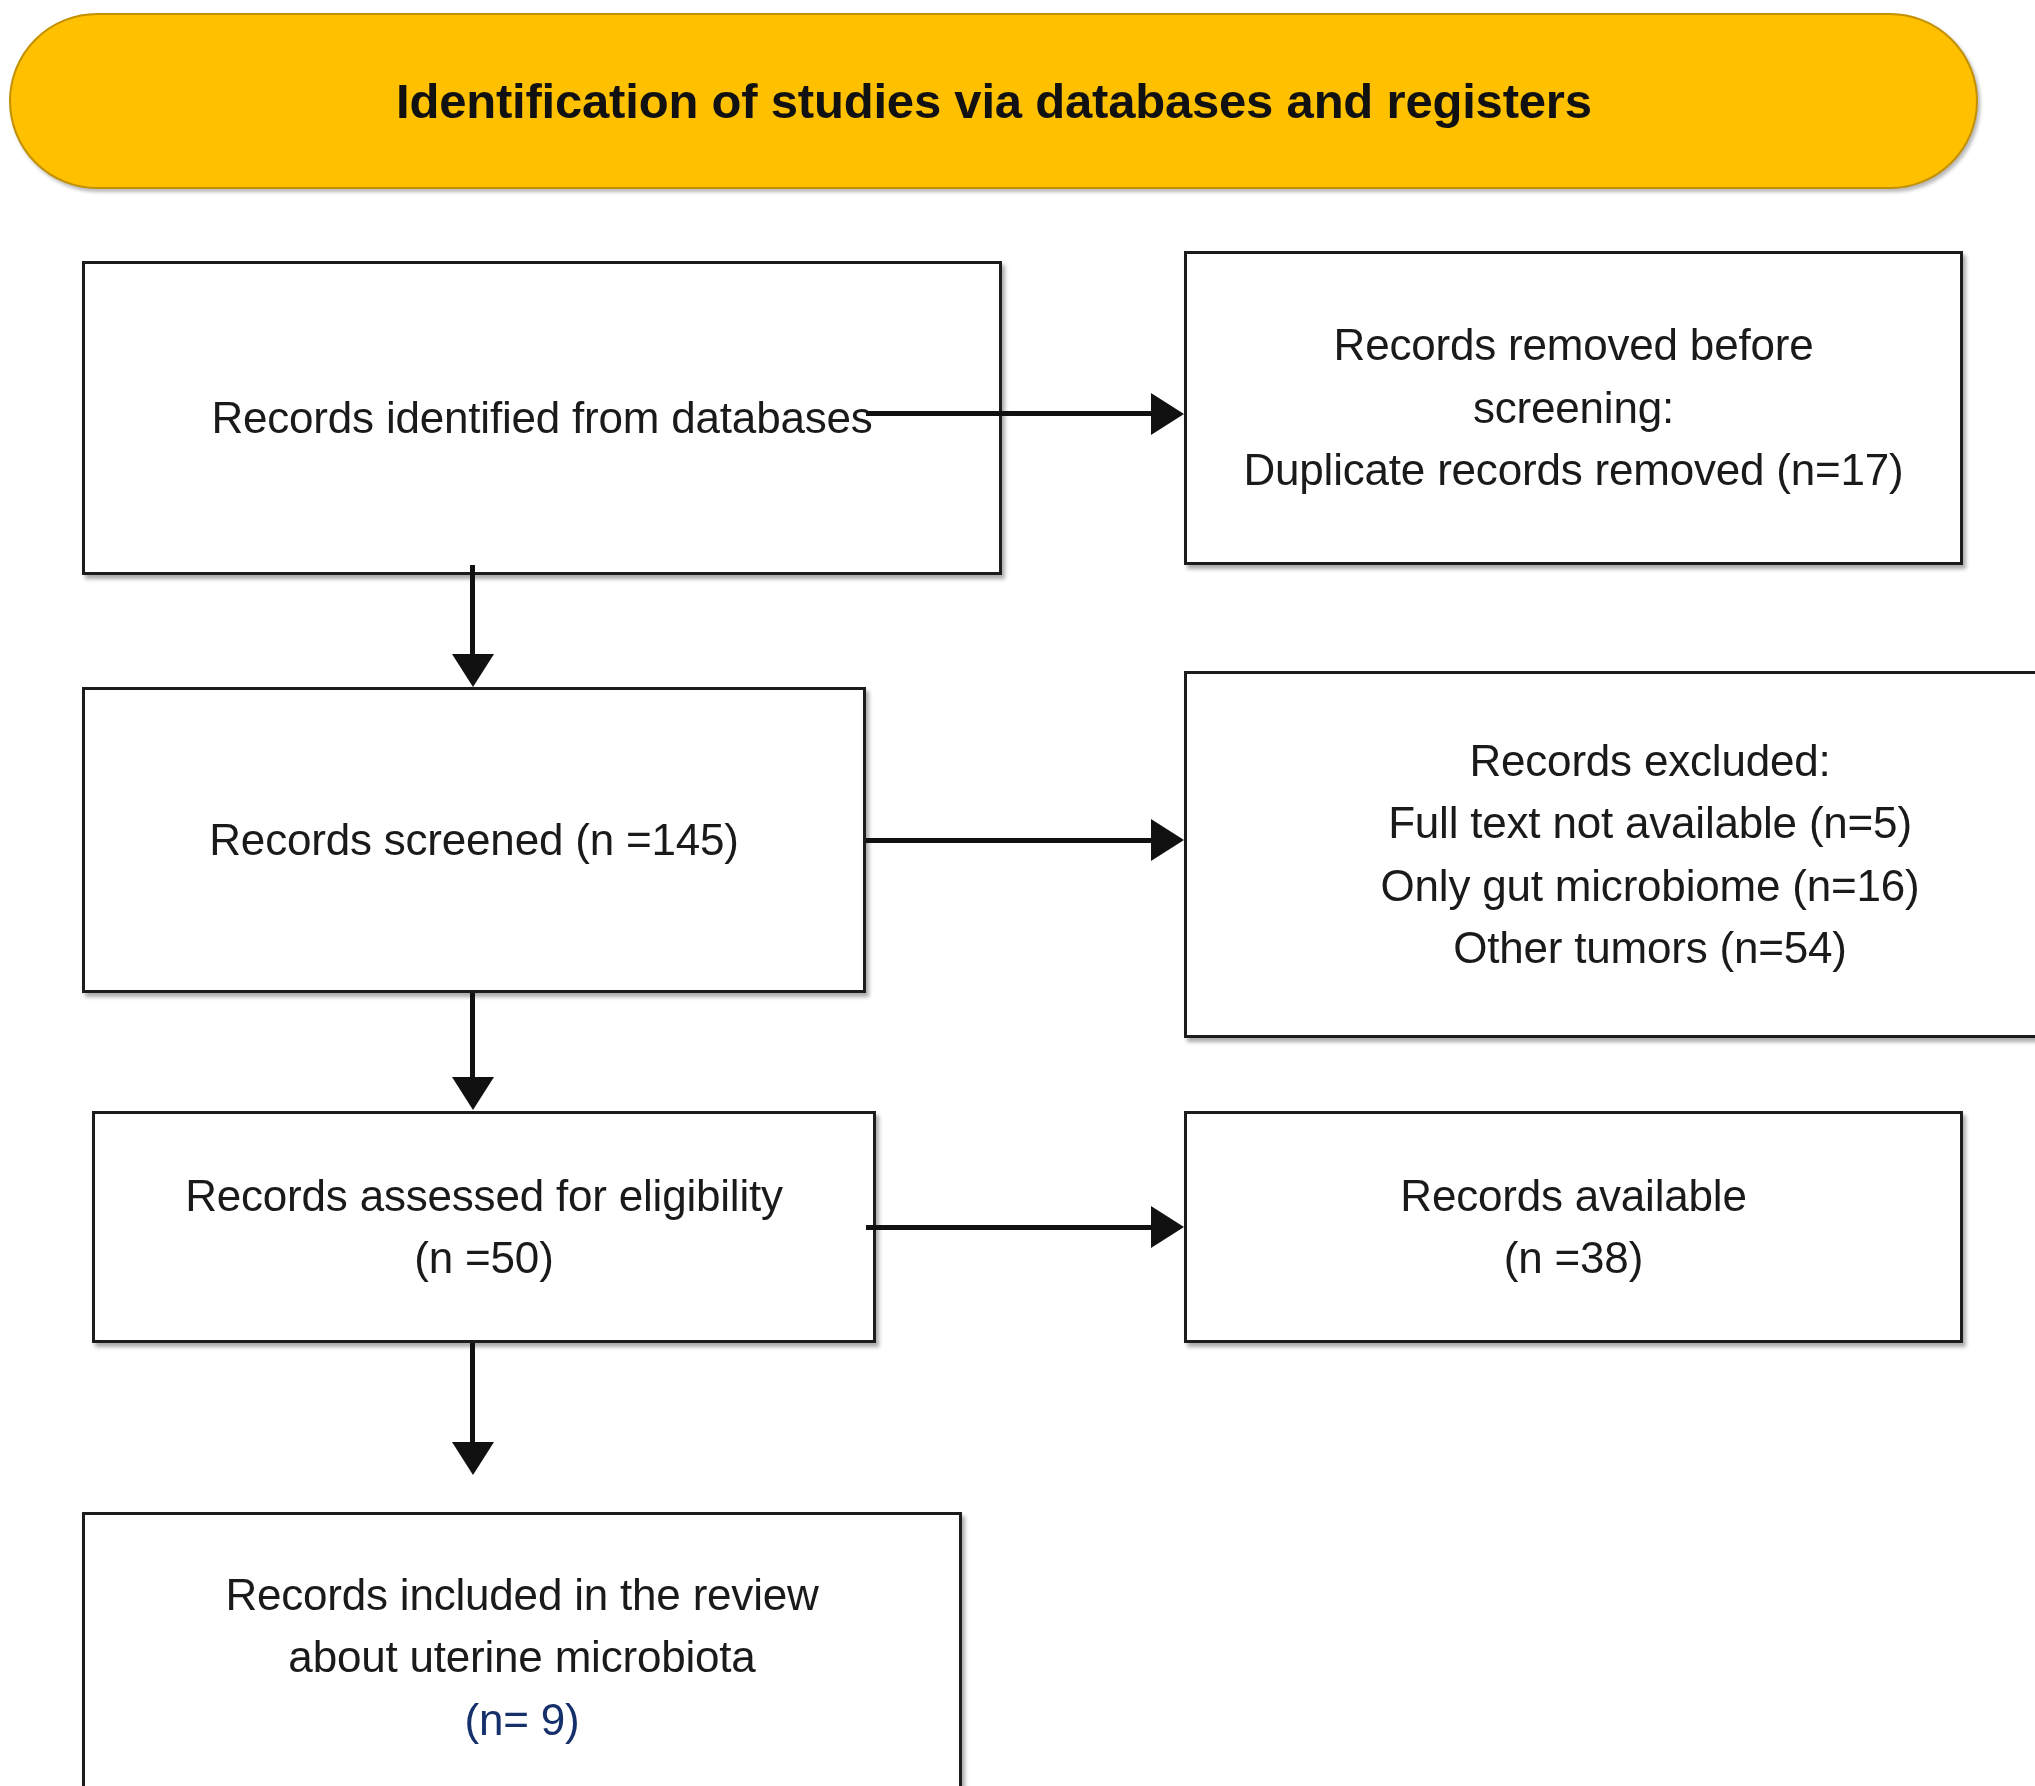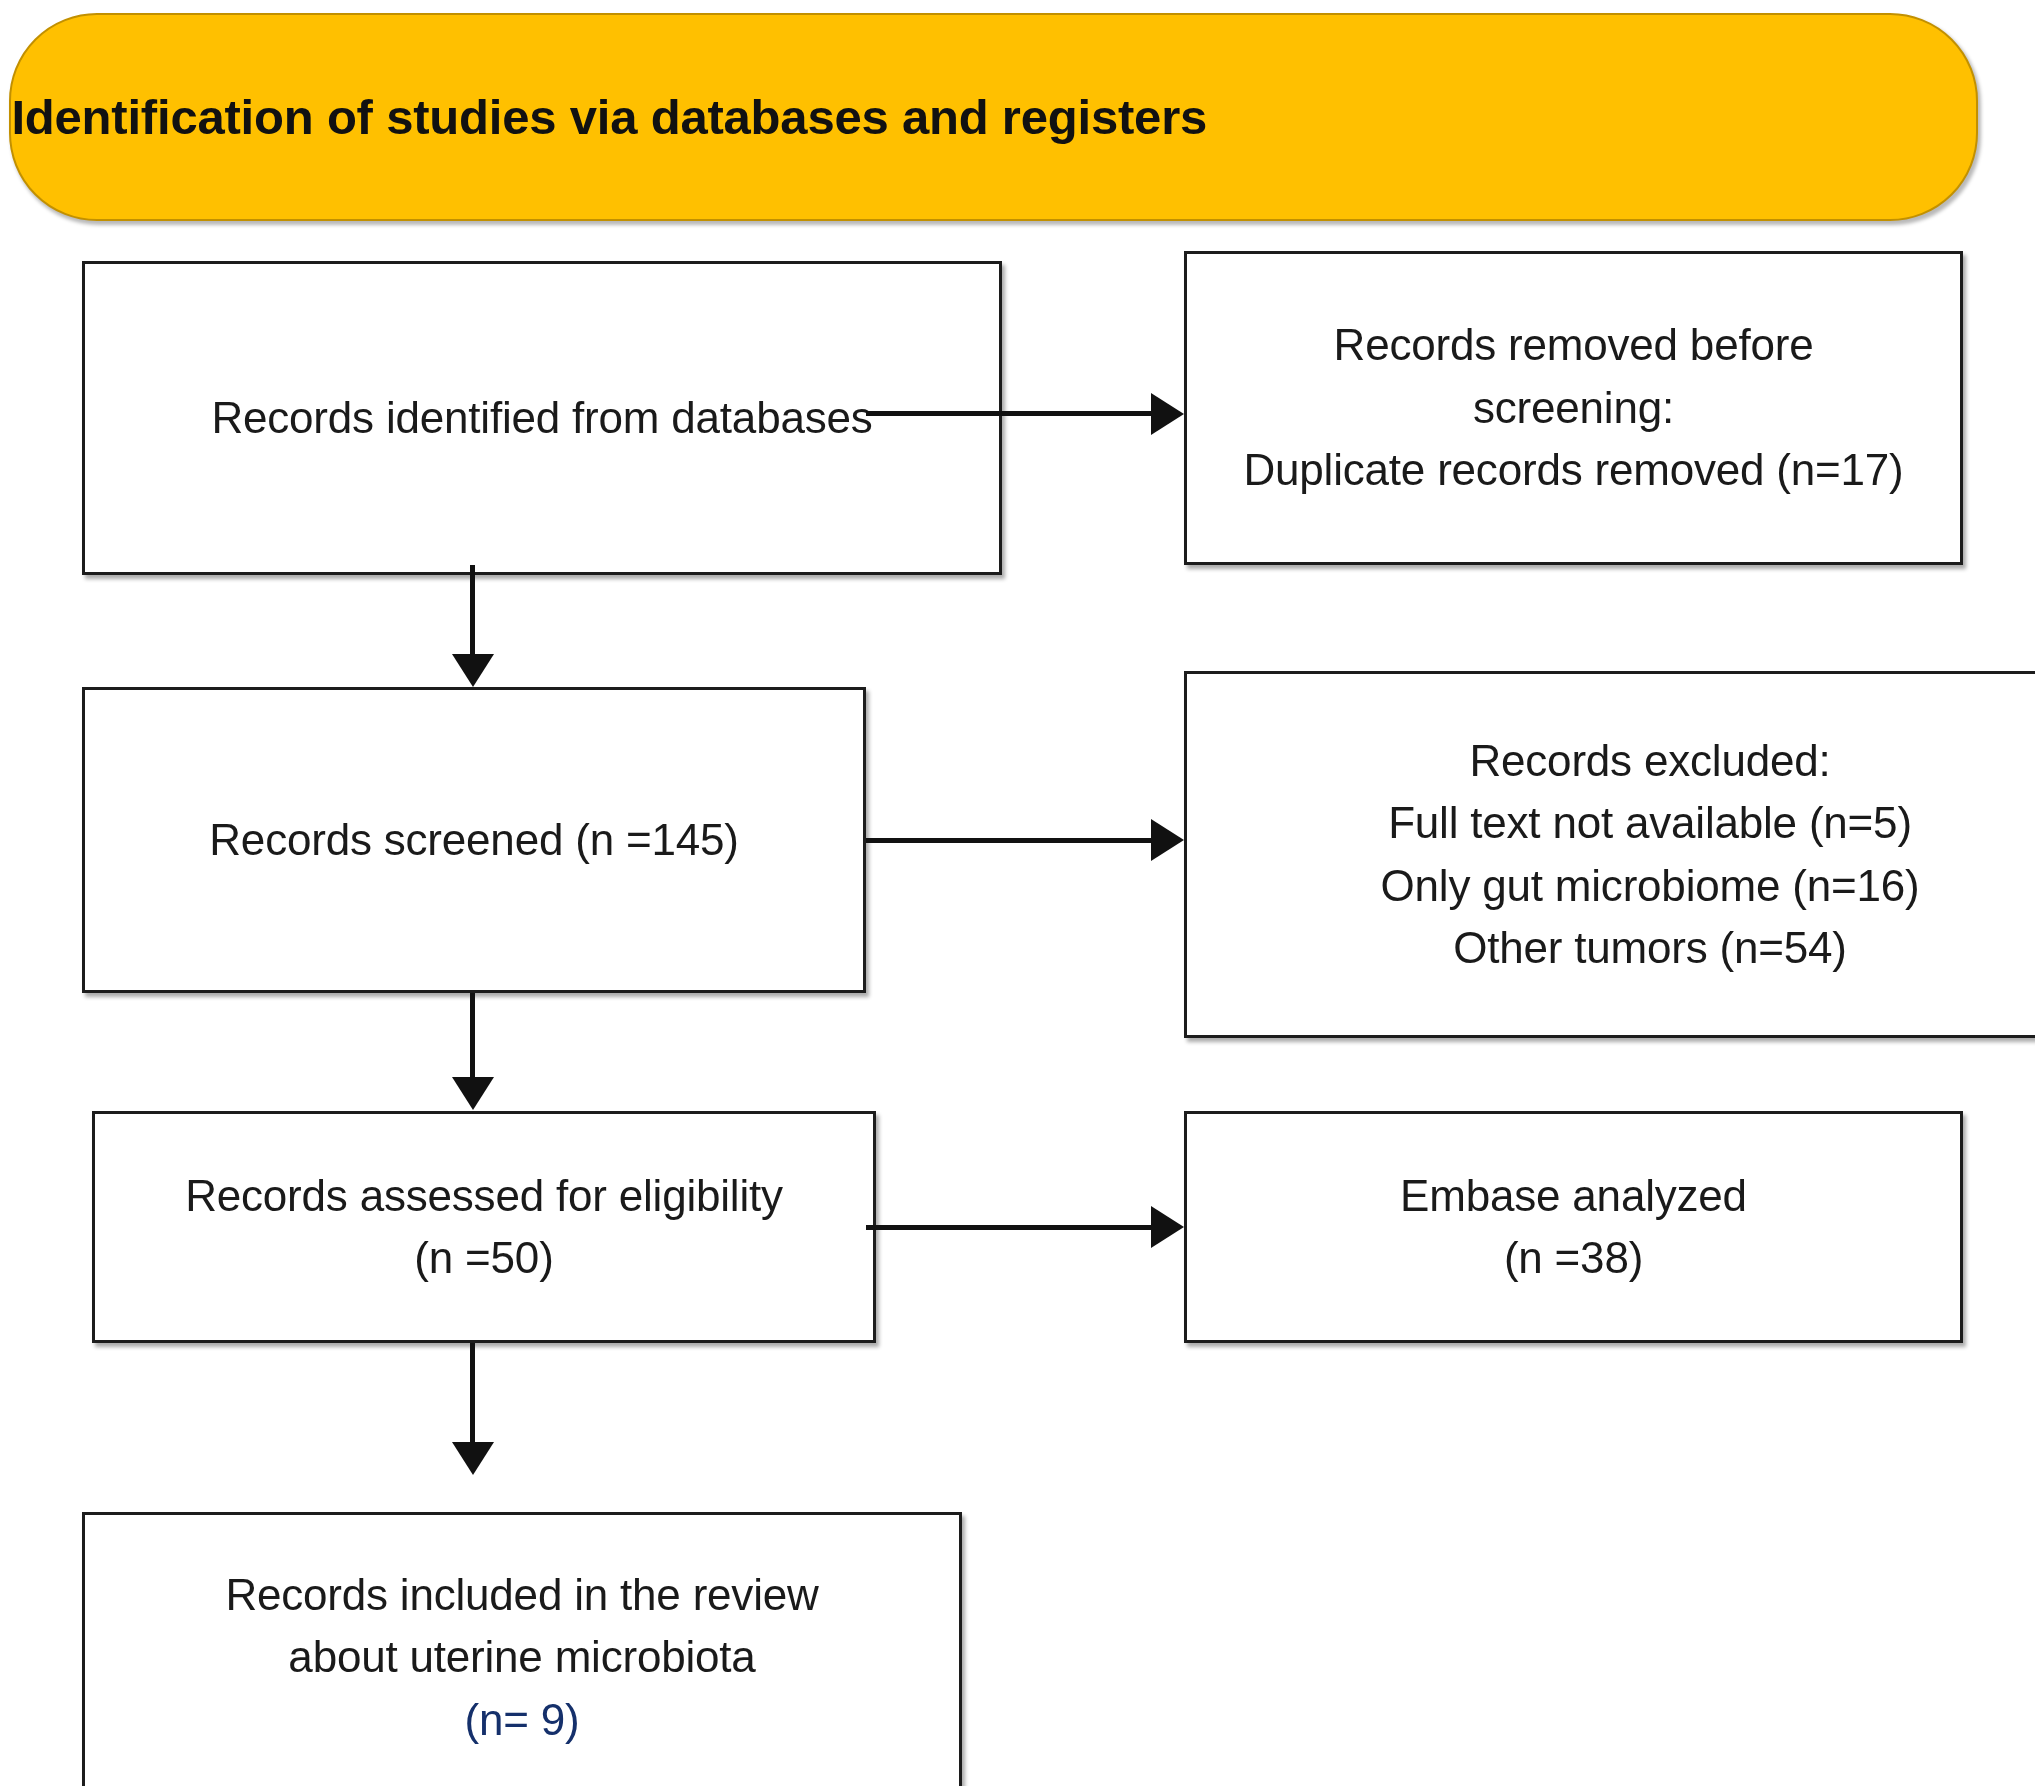--- a/index.html
+++ b/index.html
@@ -12,26 +12,26 @@
     font-family: "Liberation Sans", sans-serif;
     -webkit-font-smoothing: antialiased;
   }
 
   #canvas { position: absolute; left: 0; top: 0; width: 2035px; height: 1786px; }
 
   
   .banner {
     position: absolute;
     left: 9.4px; top: 12.6px;
-    width: 1969px; height: 208px;
+    width: 1969px; height: 176px;
     background: #FFC000;
     border: 2.4px solid #C29000;
     border-radius: 88px;
     box-sizing: border-box;
-    display: flex; align-items: center; justify-content: flex-start;
+    display: flex; align-items: center; justify-content: center;
     box-shadow: 2.4px 3.1px 3.9px rgba(0,0,0,0.28);
   }
   .banner-title {
     font-size: 49px;
     font-weight: bold;
     color: #111111;
     letter-spacing: -0.2px;
     text-align: center;
     white-space: nowrap;
   }
@@ -163,21 +163,21 @@
 
   <div class="pbox box-eligible">
     <div class="ptext">
       <span class="ln">Records assessed for eligibility</span>
       <span class="ln">(n =50)</span>
     </div>
   </div>
 
   <div class="pbox box-analyzed">
     <div class="ptext">
-      <span class="ln">Embase analyzed</span>
+      <span class="ln">Records available</span>
       <span class="ln">(n =38)</span>
     </div>
   </div>
 
   <div class="hline h3"></div>
   <div class="harrow ha3"></div>
 
   <div class="vline v3"></div>
   <div class="varrow a3"></div>
 

